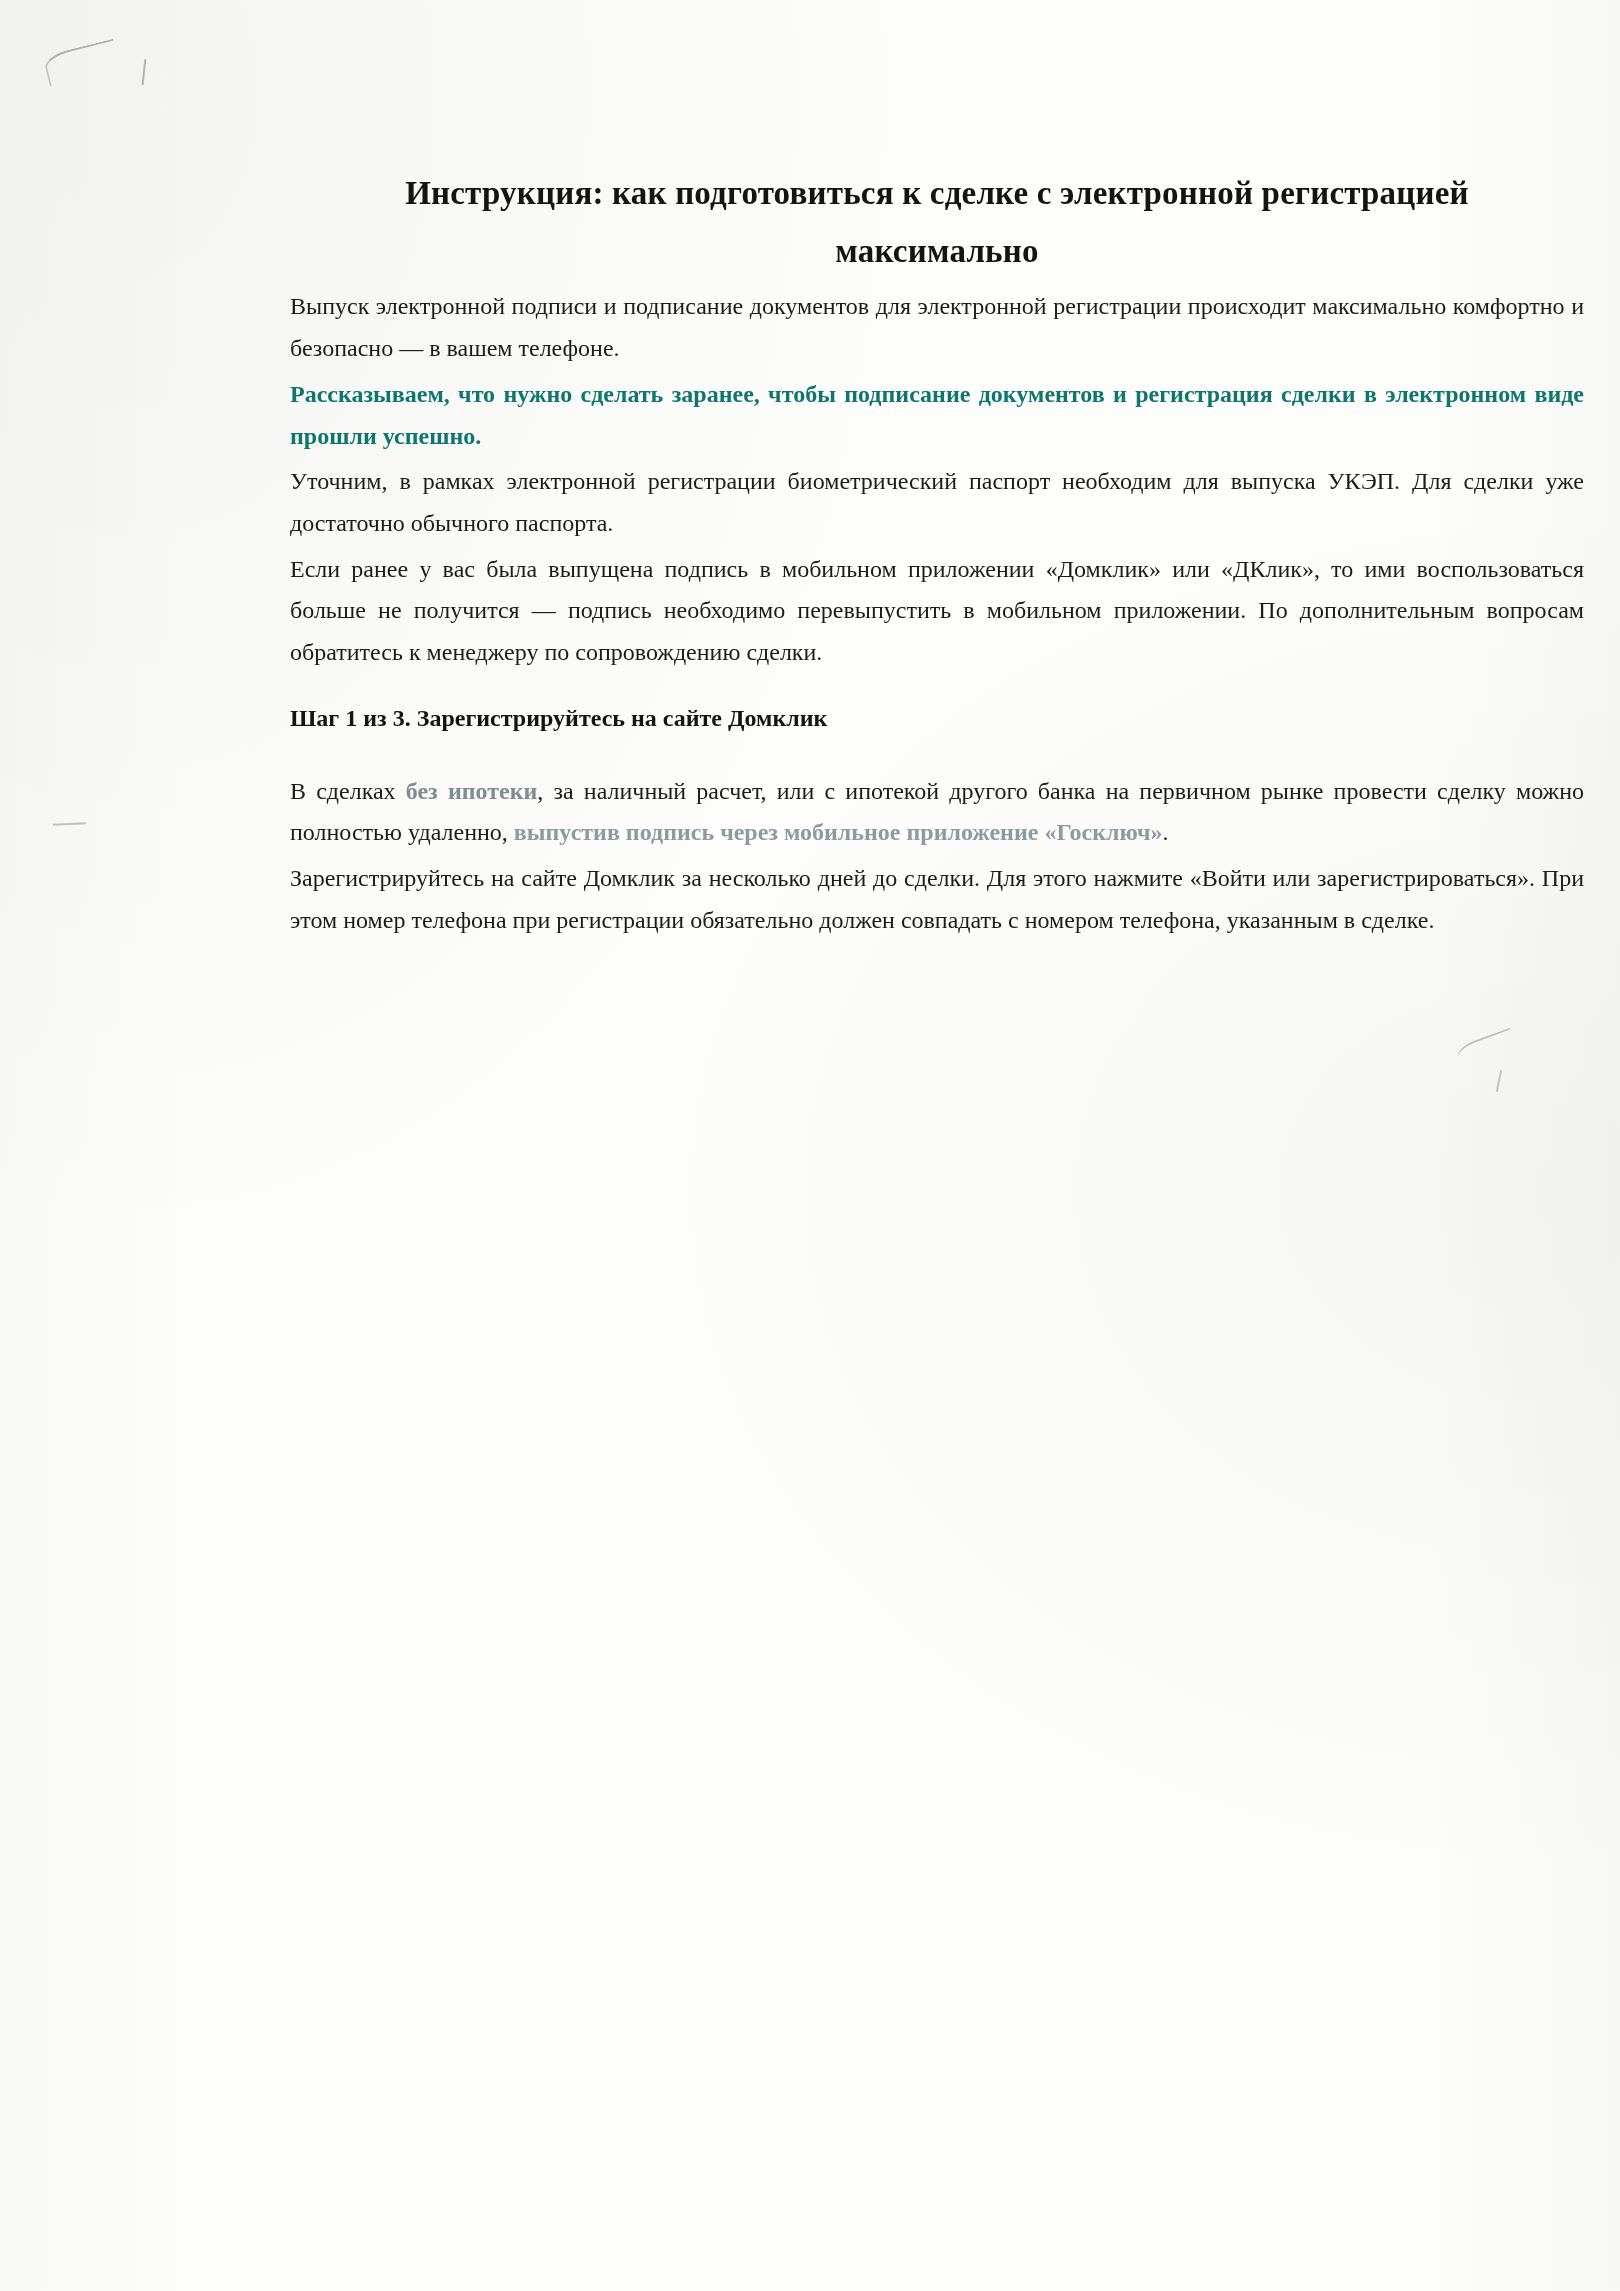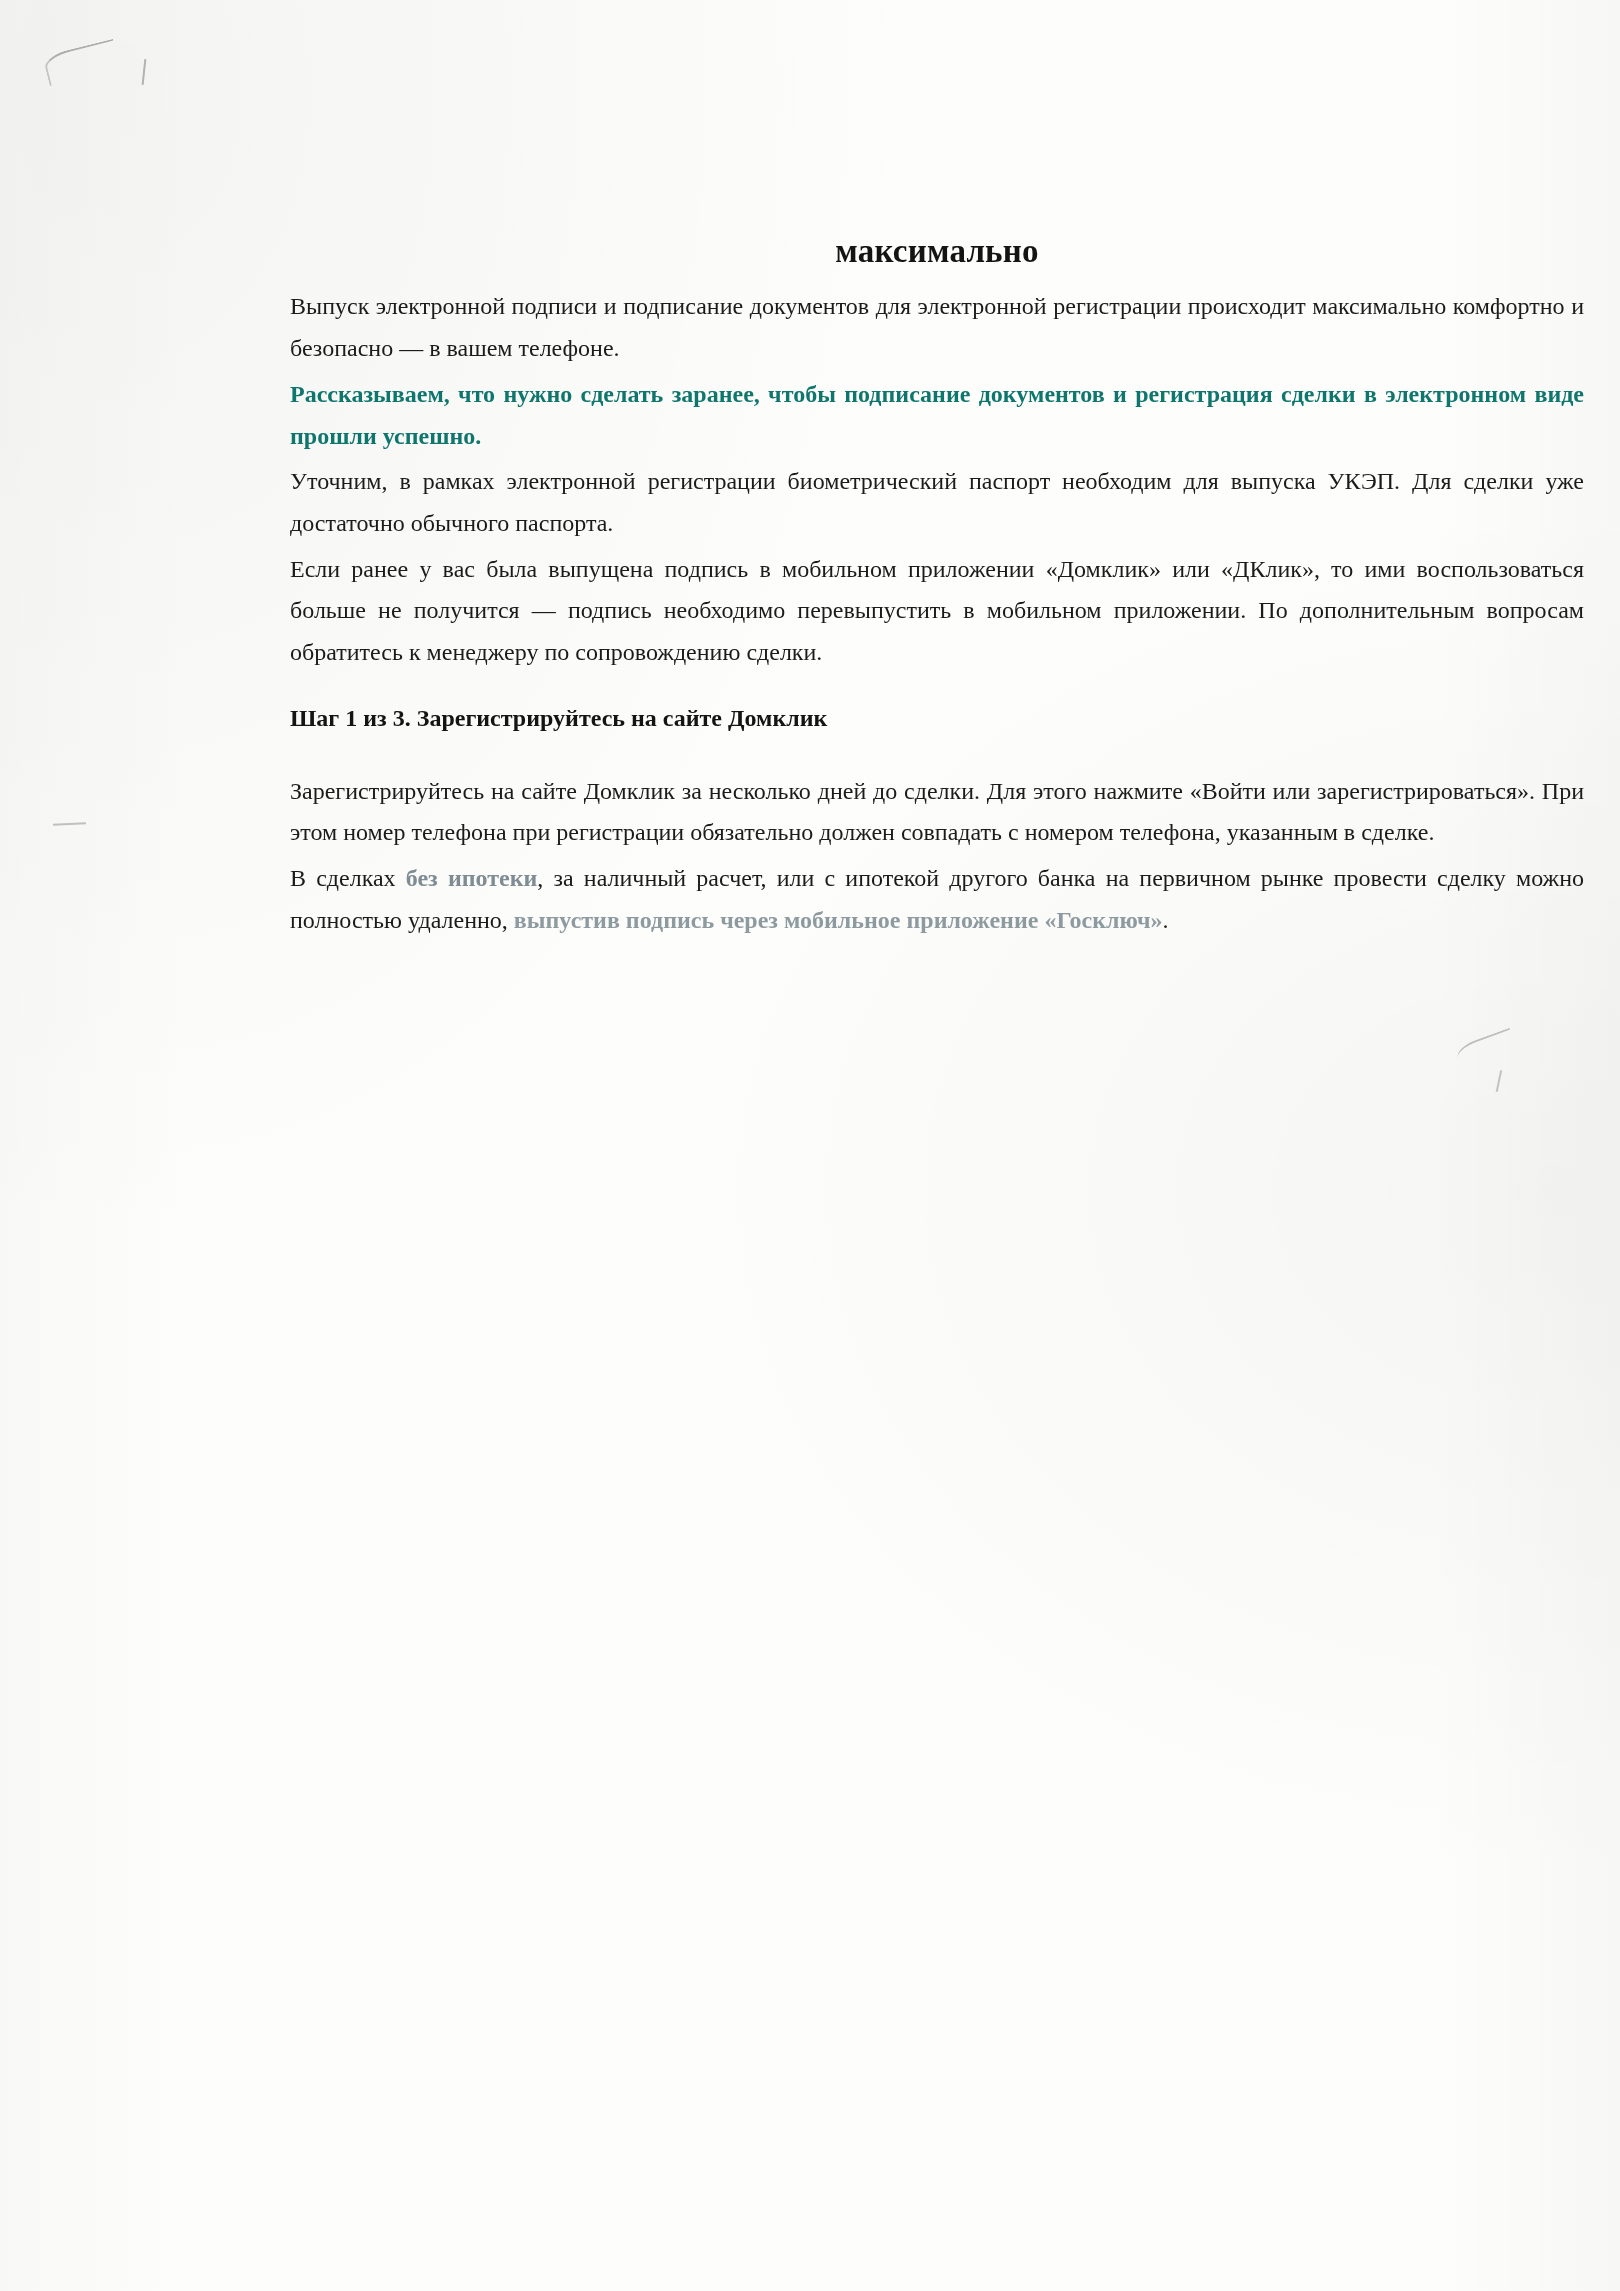--- a/index.html
+++ b/index.html
@@ -144,36 +144,36 @@
   <div class="scan-noise"></div>
   <div class="mark-tl"></div>
   <div class="mark-tl2"></div>
   <div class="mark-left"></div>
   <div class="mark-right"></div>
   <div class="mark-right2"></div>
 
   <div class="content">
 
     <h1 class="doc-title">
-      <br>
+      <span>Инструкция: как подготовиться к сделке с электронной регистрацией</span><br>
       <span>максимально</span>
     </h1>
 
     <p>Выпуск электронной подписи и подписание документов для электронной регистрации происходит максимально комфортно и безопасно — в вашем телефоне.</p>
 
     <p class="bold">Рассказываем, что нужно сделать заранее, чтобы подписание документов и регистрация сделки в электронном виде прошли успешно.</p>
 
 
     <p>Уточним, в рамках электронной регистрации биометрический паспорт необходим для выпуска УКЭП. Для сделки уже достаточно обычного паспорта.</p>
 
     <p>Если ранее у вас была выпущена подпись в мобильном приложении «Домклик» или «ДКлик», то ими воспользоваться больше не получится — подпись необходимо перевыпустить в мобильном приложении. По дополнительным вопросам обратитесь к менеджеру по сопровождению сделки.</p>
 
 
     <h2 class="step-heading">Шаг 1 из 3. Зарегистрируйтесь на сайте Домклик</h2>
 
 
+    <p><span>В сделках </span><span class="faded">без ипотеки</span><span>, за наличный расчет, или с ипотекой другого банка на первичном рынке провести сделку можно полностью удаленно, </span><span class="faded-light">выпустив подпись через мобильное приложение «Госключ»</span><span>.</span></p>
+
     <p>Зарегистрируйтесь на сайте Домклик за несколько дней до сделки. Для этого нажмите «Войти или зарегистрироваться». При этом номер телефона при регистрации обязательно должен совпадать с номером телефона, указанным в сделке.</p>
-
-    <p><span>В сделках </span><span class="faded">без ипотеки</span><span>, за наличный расчет, или с ипотекой другого банка на первичном рынке провести сделку можно полностью удаленно, </span><span class="faded-light">выпустив подпись через мобильное приложение «Госключ»</span><span>.</span></p>
 
   </div>
 </div>
 
 
 </body></html>

